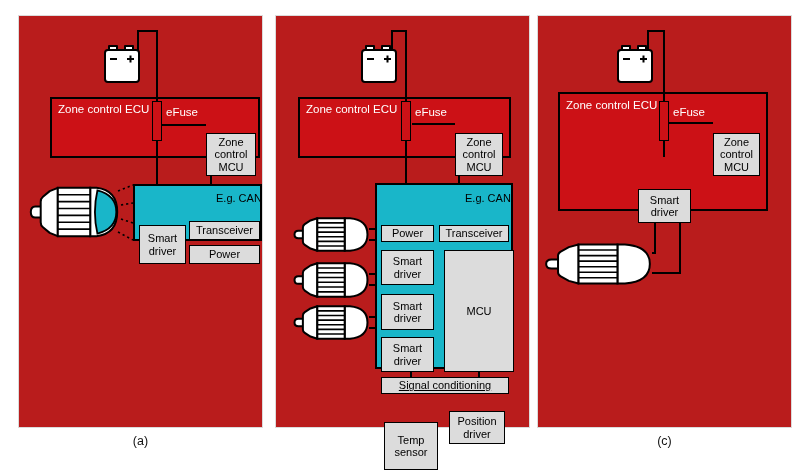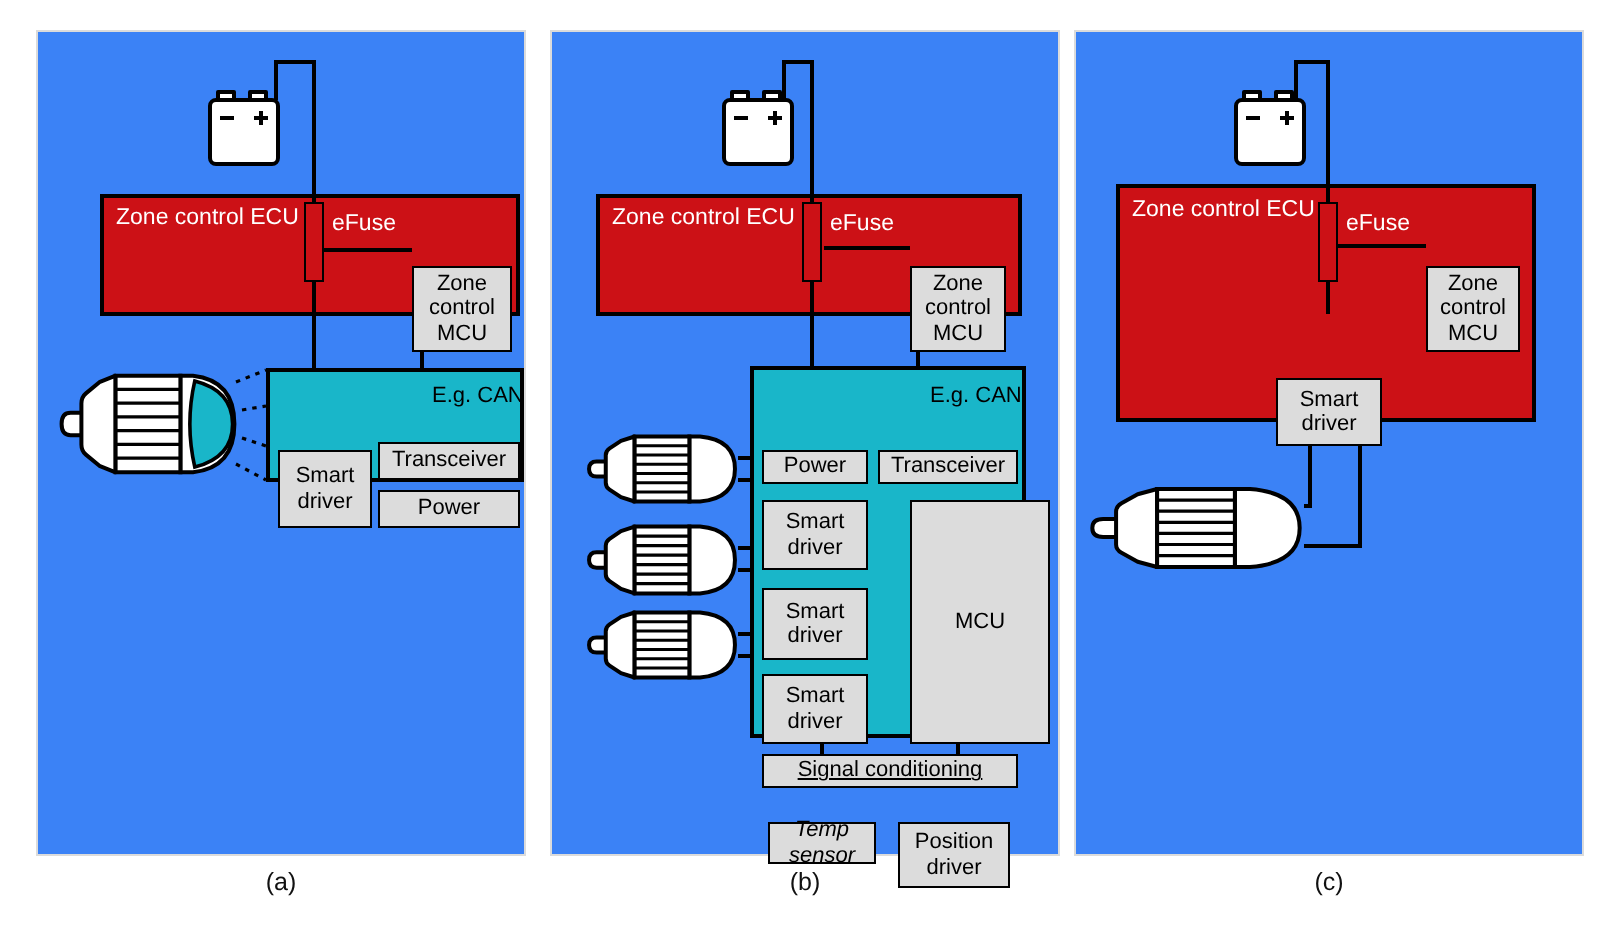--- a/index.html
+++ b/index.html
@@ -1,21 +1,21 @@
 <!DOCTYPE html>
 <html style="--red: #CC1116; --teal: #19B6C9; --box-grey: #DCDCDC; --panel-border: #DBDBDB;"><head>
 <meta charset="utf-8">
 <style>
   :root{
     --red:#CC1116; --teal:#19B6C9; --box-grey:#DCDCDC; --panel-border:#DBDBDB;
   }
   html,body{margin:0;padding:0;background:#fff;}
   .stage{position:relative;width:800px;height:471px;background:#fff;
          font-family:"Liberation Sans",sans-serif;overflow:hidden;}
-  .panel{position:absolute;top:15px;height:413px;background:#3b82f6;
+  .panel{position:absolute;top:15px;height:413px;background:#b91c1c;
          border:1.4px solid var(--panel-border);box-sizing:border-box;}
   .bigbox{position:absolute;border:2.2px solid #000;box-sizing:border-box;z-index:1;}
   .red{background:var(--red);}
   .teal{background:var(--teal);}
   .gbox{position:absolute;background:var(--box-grey);border:1.7px solid #000;
         display:flex;align-items:center;justify-content:center;text-align:center;
         font-size:11px;line-height:12.3px;color:#000;box-sizing:border-box;z-index:3;margin-top:32px;}
   .efuse{position:absolute;background:var(--red);border:1.6px solid #000;
          box-sizing:border-box;z-index:3;}
   .wlabel{position:absolute;color:#fff;font-size:11.5px;z-index:3;white-space:nowrap;}
@@ -102,23 +102,23 @@
     <div class="wlabel" style="left:30px;top:87px;">Zone control ECU</div>
     <div class="efuse" style="left:125px;top:85px;width:10px;height:40px;"></div>
     <div class="wlabel" style="left:139px;top:90px;">eFuse</div>
     <div class="gbox" style="left:179px;top:85px;width:48px;height:43px;">Zone control MCU</div>
     <div class="blabel" style="left:189px;top:150px;">E.g. CAN</div>
     <div class="gbox" style="left:105px;top:177px;width:53px;height:17px;">Power</div>
     <div class="gbox" style="left:163px;top:177px;width:70px;height:17px;">Transceiver</div>
     <div class="gbox" style="left:105px;top:202px;width:53px;height:35px;">Smart driver</div>
     <div class="gbox" style="left:105px;top:246px;width:53px;height:36px;">Smart driver</div>
     <div class="gbox" style="left:105px;top:289px;width:53px;height:35px;">Smart driver</div>
-    <div class="gbox" style="left:179px;top:202px;width:70px;height:122px;">MCU</div>
+    <div class="gbox" style="left:168px;top:202px;width:70px;height:122px;">MCU</div>
     <div class="gbox" style="left:105px;top:329px;width:128px;height:17px;text-decoration:underline;">Signal conditioning</div>
-    <div class="gbox" style="left:108px;top:363px;width:54px;height:21px;font-style:italic;">Temp sensor</div>
+    <div class="gbox" style="left:108px;top:374px;width:54px;height:48px;">Temp sensor</div>
     <div class="gbox" style="left:173px;top:363px;width:56px;height:33px;">Position driver</div>
   </div>
 
   <div class="panel" style="left:537px;width:255px;">
     <div class="bigbox red" style="left:20px;top:76px;width:210px;height:119px;"></div>
 
     <svg class="layer" width="255" height="413" viewBox="0 0 255 413">
       <use href="#sym-battery" x="79" y="29"></use>
       <path class="wire" d="M110,34 V15 H126 V141"></path>
       <path class="wire" d="M131,107 H175"></path>

